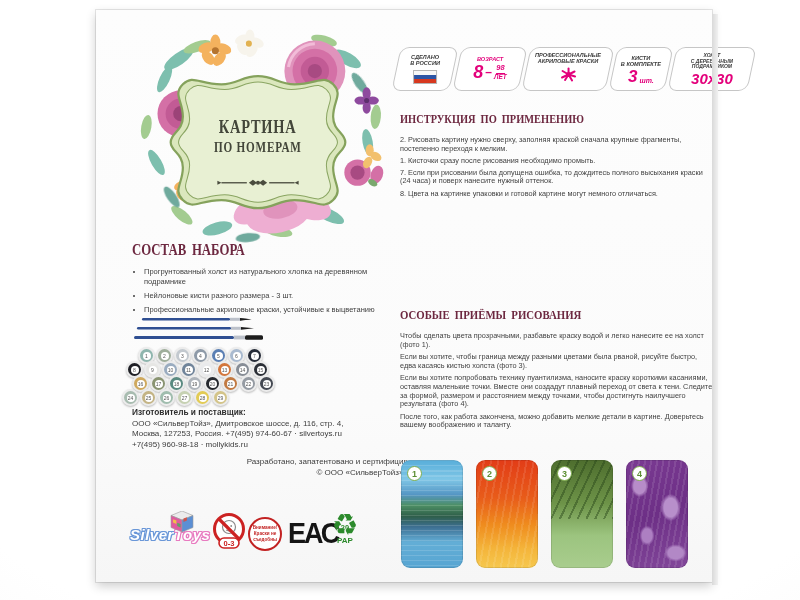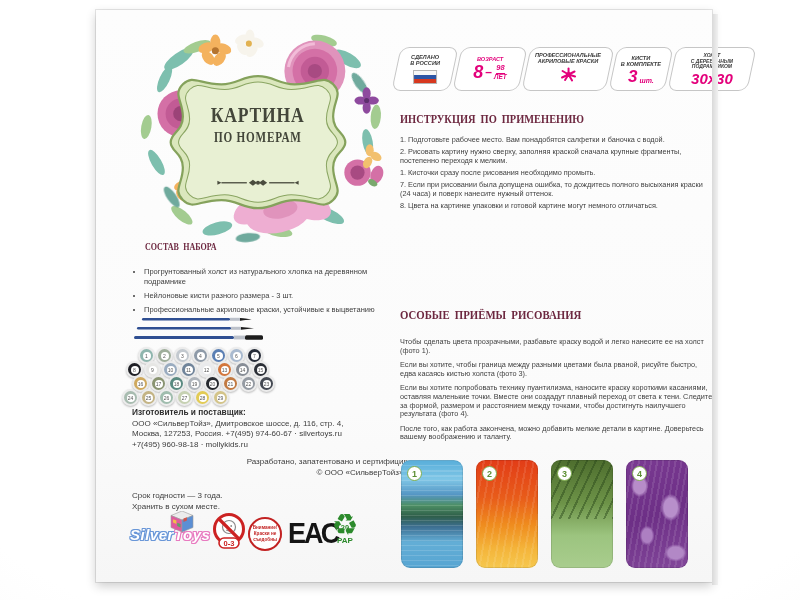--- a/index.html
+++ b/index.html
@@ -37,26 +37,26 @@
   .qty-unit { font-size:7px; font-weight:bold; font-style:italic; color:#e3007b; }
   .size-big { font-size:15px; font-weight:bold; font-style:italic; color:#e3007b; line-height:1; margin-top:1px; }
   .b5 .badge-label { font-size:5px; }
   .splat { margin-top:2px; }
 
   
   .wreath { position:absolute; left:30px; top:8px; width:264px; height:228px; }
   .wreath svg { width:100%; height:100%; }
   .plaque-title { position:absolute; left:0; right:0; top:84px; text-align:center; color:#43463a;
                   font-family:"Liberation Serif", serif; }
-  .plaque-title .t1 { font-size:22px; font-weight:bold; letter-spacing:1px; }
+  .plaque-title .t1 { font-size:18px; font-weight:bold; letter-spacing:1px;margin-top:15px; }
   .plaque-title .t2 { font-size:14px; font-weight:bold; letter-spacing:1px; margin-top:2px; }
 
   
   .sec-h { position:absolute; color:#6d2840; font-family:"Liberation Serif", serif; font-weight:bold; }
-  .comp-h { left:36px; top:231px; font-size:10px;margin-left:13px; }
+  .comp-h { left:36px; top:231px; font-size:16px; }
   .instr-h { left:304px; top:101px; font-size:13px; }
   .tech-h { left:304px; top:297px; font-size:13.5px; }
   .sec-h .cond { word-spacing:3px; }
 
   
   .comp-list { position:absolute; left:48px; top:257px; width:238px; }
   .comp-list li { font-size:7.5px; line-height:1.3; color:#3f3f3f; margin-bottom:4.5px; }
   .brushes { position:absolute; left:38px; top:305px; }
   .pots { position:absolute; left:26px; top:337px; width:160px; }
   .pot-row { display:flex; }
@@ -85,21 +85,21 @@
          transform:scaleY(1.08); font-family:"Liberation Sans", sans-serif; }
   .recycle { position:absolute; left:198px; top:6px; width:34px; text-align:center; color:#2c8a2c; }
   .rec-sym { font-size:30px; line-height:1; display:block; }
   .rec-num { position:absolute; left:0; right:0; top:13px; font-size:7.5px; font-weight:bold; }
   .rec-code { display:block; font-size:8px; font-weight:bold; margin-top:-4px; }
 
   
   .instr-list { position:absolute; left:304px; top:126px; width:312px; }
   .instr-list p { font-size:7.3px; line-height:1.18; color:#3f3f3f; margin-bottom:3.5px; }
   .tech-list { position:absolute; left:304px; top:322px; width:314px; }
-  .tech-list p { font-size:7.3px; line-height:1.18; color:#3f3f3f; margin-bottom:4px;margin-top:6px; }
+  .tech-list p { font-size:7.3px; line-height:1.18; color:#3f3f3f; margin-bottom:4px; }
 
   
   .swatches { position:absolute; left:305px; top:450px; display:flex; gap:13px; }
   .swatch { width:62px; height:108px; border-radius:9px; position:relative; box-shadow: inset 0 0 0 1px rgba(0,0,0,.10); }
   .sw-num { position:absolute; top:6px; left:6px; width:15px; height:15px; border-radius:50%; background:#fff;
             border:1px solid #7fae4e; color:#5d8f33; font-size:9px; font-weight:bold;
             display:flex; align-items:center; justify-content:center; }
   .sw1 { background:
       repeating-linear-gradient(180deg, rgba(255,255,255,.14) 0 1.5px, rgba(0,0,0,0) 1.5px 5px),
       linear-gradient(180deg,#58aeda 0%,#7fc6e6 18%,#5596c4 32%,#4d8f64 42%,#2e5e49 52%,#3d6f92 62%,#63aed6 76%,#57a5d2 100%); }
@@ -431,22 +431,20 @@
       </div>
 
     <div class="manu">
       <b class="preline">Изготовитель и поставщик:</b>
       <div class="preline">ООО «СильверТойз», Дмитровское шоссе, д. 116, стр. 4,
 Москва, 127253, Россия. +7(495) 974-60-67 · silvertoys.ru
 +7(495) 960-98-18 · mollykids.ru</div>
     </div>
     <div class="cert preline">Разработано, запатентовано и сертифицировано.
 © ООО «СильверТойз», 2018 г.</div>
-    <div class="shelf preline">Срок годности — 3 года.
-Хранить в сухом месте.</div>
 
     <div class="footer-row">
       <div class="st-logo">
         <svg class="st-cube" width="24" height="22" viewBox="0 0 24 22">
           <polygon points="12,0 23,4.5 12,9 1,4.5" fill="#ececec" stroke="#9a9a9a" stroke-width=".6"></polygon>
           <polygon points="1,4.5 12,9 12,21 1,16.5" fill="#e05a9e" stroke="#9a9a9a" stroke-width=".6"></polygon>
           <polygon points="12,9 23,4.5 23,16.5 12,21" fill="#5b8fd4" stroke="#9a9a9a" stroke-width=".6"></polygon>
           <rect x="3" y="7" width="3.4" height="3.4" fill="#f3c93f" transform="skewY(22)" opacity=".9"></rect>
           <rect x="7.2" y="8.8" width="3.4" height="3.4" fill="#4fae5b" transform="skewY(22)" opacity=".9"></rect>
           <rect x="13.5" y="13" width="3.4" height="3.4" fill="#d84f3f" transform="skewY(-22)" opacity=".9"></rect>
@@ -475,21 +473,20 @@
         <span class="rec-sym">♻</span>
         <b class="rec-num">20</b>
         <span class="rec-code">PAP</span>
       </div>
     </div>
 
     <div class="sec-h instr-h">
       <span class="cond">ИНСТРУКЦИЯ ПО ПРИМЕНЕНИЮ</span>
     </div>
     <div class="instr-list">
-      <p>1. Подготовьте рабочее место. Вам понадобятся салфетки и баночка с водой.</p>
       <p>2. Рисовать картину нужно сверху, заполняя краской сначала крупные фрагменты, постепенно переходя к мелким.</p>
       <p>1. Кисточки сразу после рисования необходимо промыть.</p>
       <p>7. Если при рисовании была допущена ошибка, то дождитесь полного высыхания краски (24 часа) и поверх нанесите нужный оттенок.</p>
       <p>8. Цвета на картинке упаковки и готовой картине могут немного отличаться.</p>
     </div>
 
     <div class="sec-h tech-h">
       <span class="cond">ОСОБЫЕ ПРИЁМЫ РИСОВАНИЯ</span>
     </div>
     <div class="tech-list">

